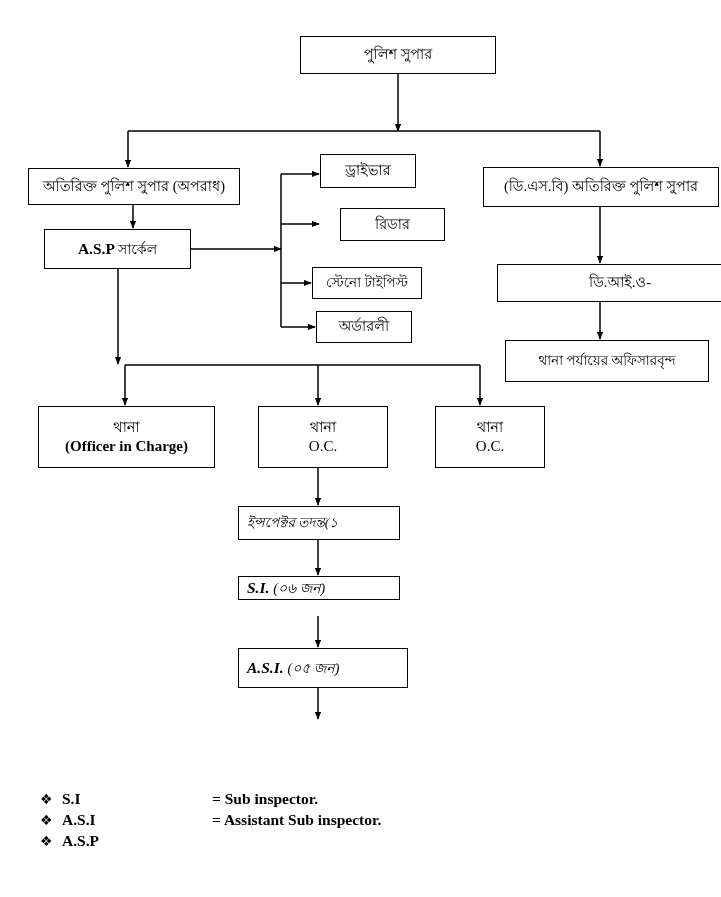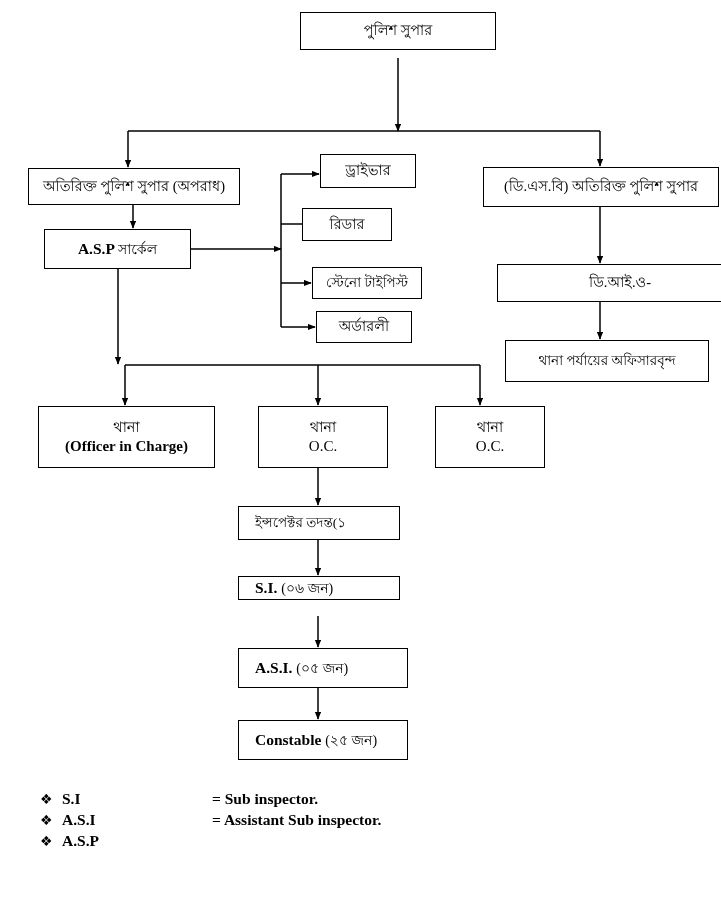--- a/index.html
+++ b/index.html
@@ -30,21 +30,22 @@
     display: flex;
     flex-direction: column;
     justify-content: center;
     align-items: center;
     text-align: center;
     line-height: 1.22;
   }
   .node-box.align-left {
     align-items: flex-start;
     text-align: left;
-    padding-left: 16px;
+    padding-left: 8px;
+    font-style: italic;
   }
   .node-text {
     display: block;
     white-space: nowrap;
   }
   .bn {
     font-family: "Liberation Serif", "DejaVu Serif", serif;
     font-size: 14.5px;
     font-weight: 400;
   }
@@ -138,37 +139,37 @@
       <path d="M600,207 L600,263" marker-end="url(#arrow)"></path>
       <path d="M600,302 L600,339" marker-end="url(#arrow)"></path>
 
       <path d="M318,468 L318,505" marker-end="url(#arrow)"></path>
       <path d="M318,540 L318,575" marker-end="url(#arrow)"></path>
       <path d="M318,616 L318,647" marker-end="url(#arrow)"></path>
       <path d="M318,688 L318,719" marker-end="url(#arrow)"></path>
     </g>
   </svg>
 
-  <div class="node-box" style="left:300px; top:12px; width:196px; height:38px;">
+  <div class="node-box" style="left:300px; top:36px; width:196px; height:38px;">
     <span class="node-text bn">পুলিশ সুপার</span>
   </div>
 
   <div class="node-box" style="left:28px; top:168px; width:212px; height:37px;">
     <span class="node-text bn">অতিরিক্ত পুলিশ সুপার (অপরাধ)</span>
   </div>
 
   <div class="node-box" style="left:44px; top:229px; width:147px; height:40px;">
     <span class="node-text mix-bold"><span>A.S.P</span> <span class="bn-inline">সার্কেল</span></span>
   </div>
 
   <div class="node-box" style="left:320px; top:154px; width:96px; height:34px;">
     <span class="node-text bn">ড্রাইভার</span>
   </div>
 
-  <div class="node-box" style="left:302px; top:208px; width:90px; height:33px;">
+  <div class="node-box" style="left:340px; top:208px; width:105px; height:33px;">
     <span class="node-text bn">রিডার</span>
   </div>
 
   <div class="node-box" style="left:312px; top:267px; width:110px; height:32px;">
     <span class="node-text bn bn-sm">স্টেনো টাইপিস্ট</span>
   </div>
 
   <div class="node-box" style="left:316px; top:311px; width:96px; height:32px;">
     <span class="node-text bn">অর্ডারলী</span>
   </div>
@@ -205,23 +206,20 @@
   </div>
 
   <div class="node-box align-left" style="left:238px; top:576px; width:162px; height:24px;">
     <span class="node-text mix-bold"><span>S.I.</span> <span class="bn-inline">(০৬ জন)</span></span>
   </div>
 
   <div class="node-box align-left" style="left:238px; top:648px; width:170px; height:40px;">
     <span class="node-text mix-bold"><span>A.S.I.</span> <span class="bn-inline">(০৫ জন)</span></span>
   </div>
 
-  <div class="node-box align-left" style="left:238px; top:720px; width:170px; height:40px;">
-    <span class="node-text mix-bold"><span>Constable</span> <span class="bn-inline">(২৫ জন)</span></span>
-  </div>
 
   <div class="legend">
 
     <div class="legend-row">
       <span class="legend-bullet">❖</span>
       <span class="legend-abbr">S.I</span>
       <span class="legend-def"><span>=</span> <span>Sub inspector.</span></span>
     </div>
 
     <div class="legend-row">

